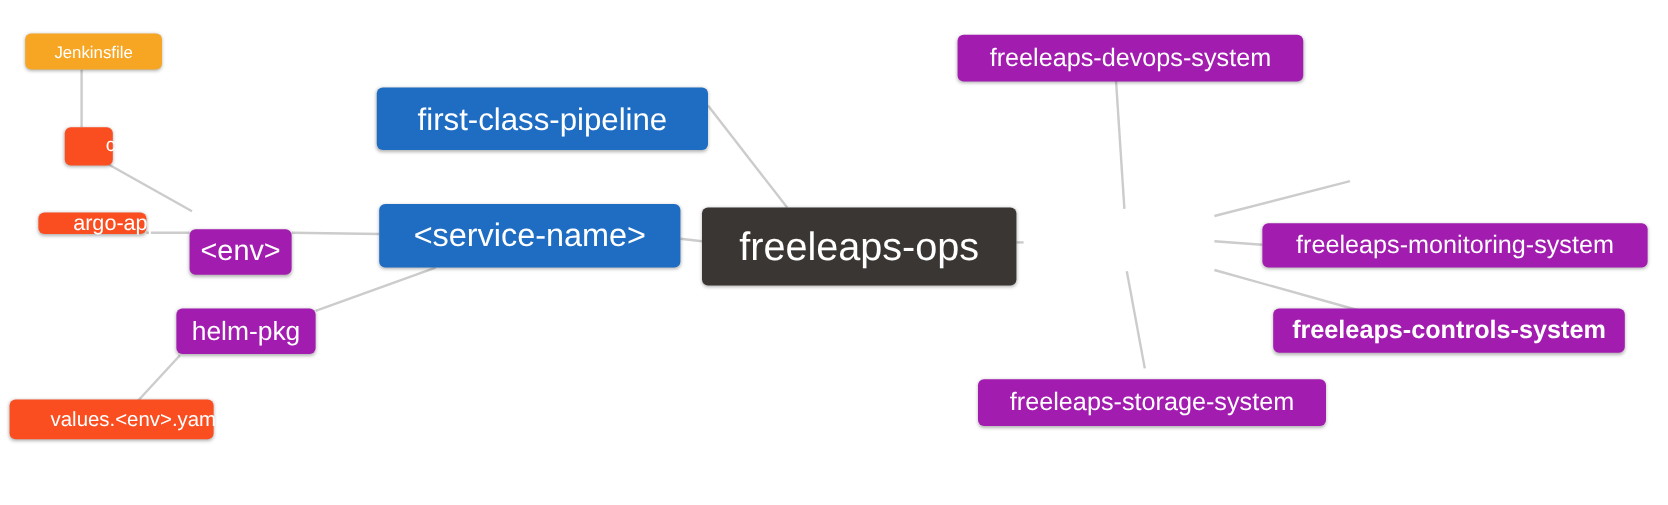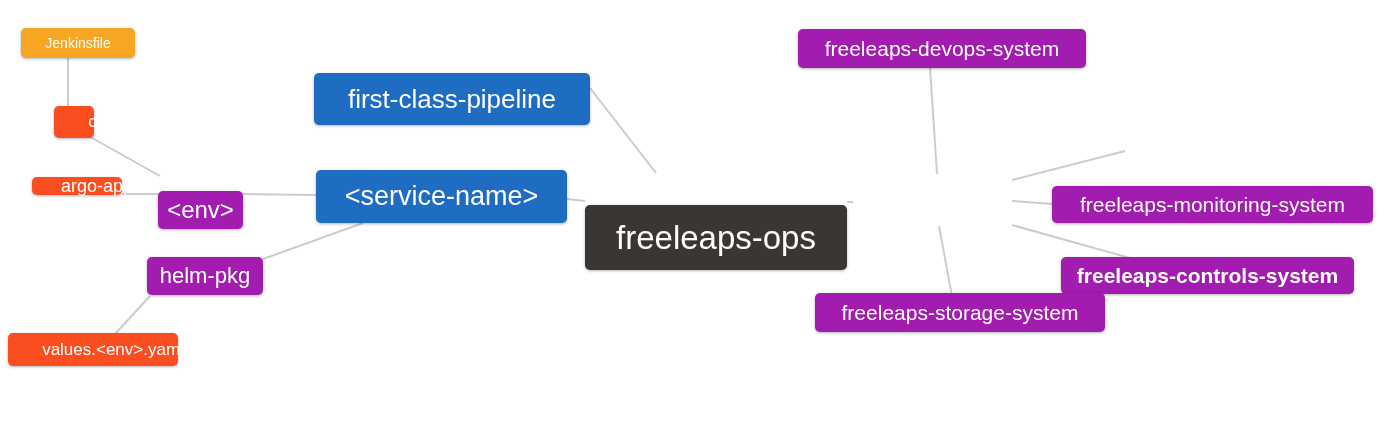--- a/index.html
+++ b/index.html
@@ -63,19 +63,19 @@
   </svg>
 
   <div class="node c-orange" style="left:21px;  top:28px;  width:114px;  height:30px; font-size:14px;">Jenkinsfile</div>
   <div class="node c-red" style="left:54px;  top:106px; width:31px;  height:32px; font-size:16px;">ci</div>
   <div class="node c-red" style="left:32px;  top:177px; width:90px;  height:18px; font-size:18px;">argo-app</div>
   <div class="node c-green" style="left:158px; top:175px; width:85px;  height:38px; font-size:24px;margin-top:16px;">&lt;env&gt;</div>
   <div class="node c-green" style="left:147px; top:257px; width:116px; height:38px; font-size:22px;">helm-pkg</div>
   <div class="node c-red" style="left:8px;   top:333px; width:170px; height:33px; font-size:17px;">values.&lt;env&gt;.yaml</div>
   <div class="node c-blue" style="left:314px; top:37px;  width:276px; height:52px; font-size:26px;margin-top:36px;">first-class-pipeline</div>
   <div class="node c-blue" style="left:316px; top:170px; width:251px; height:53px; font-size:27px;">&lt;service-name&gt;</div>
-  <div class="node c-dark" style="left:585px; top:173px; width:262px; height:65px; font-size:33px;margin-top:32px;">freeleaps-ops</div>
+  <div class="node c-dark" style="left:585px; top:173px; width:262px; height:65px; font-size:33px;">freeleaps-ops</div>
   <div class="node c-green" style="left:798px; top:29px;  width:288px; height:39px; font-size:21px;">freeleaps-devops-system</div>
   <div class="node c-green" style="left:1052px;top:186px; width:321px; height:37px; font-size:21px;text-align:center;">freeleaps-monitoring-system</div>
   <div class="node c-green" style="left:1061px;top:257px; width:293px; height:37px; font-size:21px;font-weight:bold;">freeleaps-controls-system</div>
-  <div class="node c-green" style="left:815px; top:293px; width:290px; height:39px; font-size:21px;">freeleaps-storage-system</div>
+  <div class="node c-green" style="left:815px; top:316px; width:290px; height:39px; font-size:21px;">freeleaps-storage-system</div>
 
 </div>
 
 </body></html>

